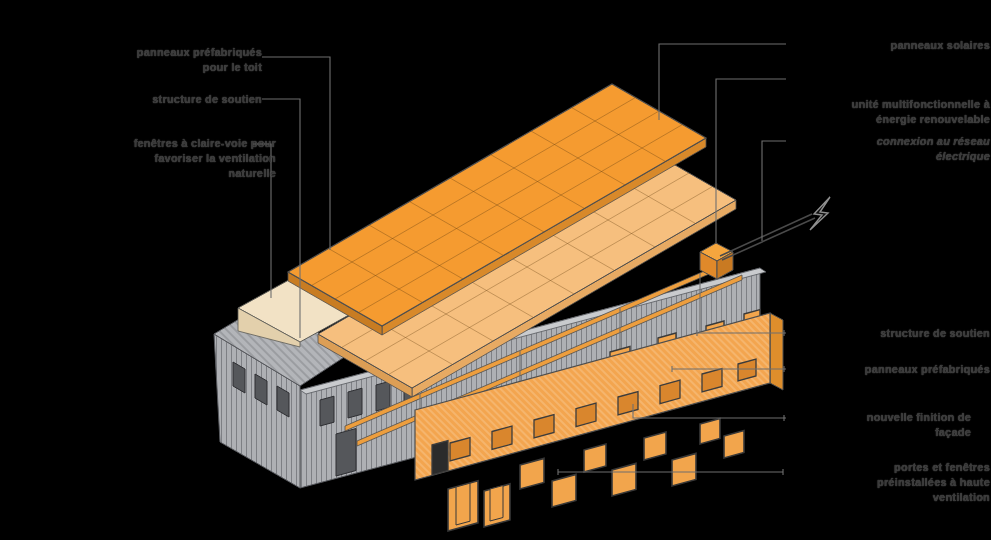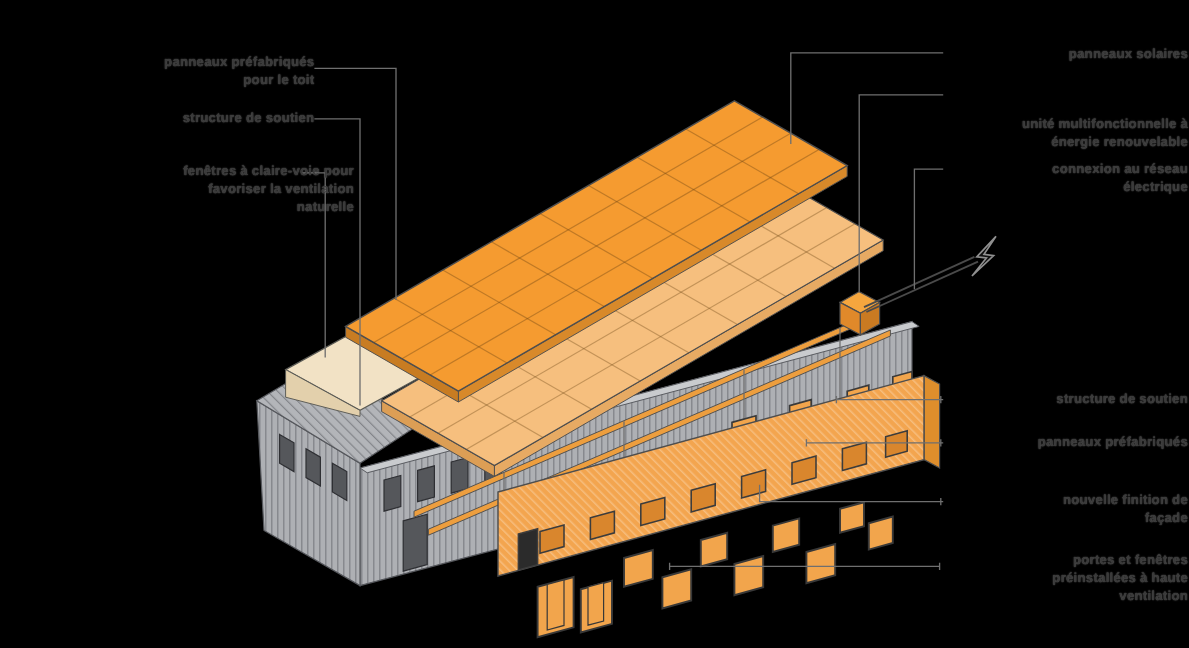--- a/index.html
+++ b/index.html
@@ -177,30 +177,30 @@
     <path d="M786,333 H697 M697,330 V336 M784,330 V336"></path>
     <path d="M786,369 H672 M672,366 V372 M784,366 V372"></path>
     <path d="M786,418 H633 V404 M784,415 V421"></path>
     <path d="M783,472 H558 M558,469 V475 M783,469 V475"></path>
   </g>
 </svg>
 
 <div class="lbl left" style="top:45px;  right:729px;">panneaux préfabriqués
 pour le toit</div>
 <div class="lbl left" style="top:92px;  right:729px;">structure de soutien</div>
-<div class="lbl left" style="top:136px; right:696px;">fenêtres à claire-voie pour
+<div class="lbl left" style="top:136px; right:715px;">fenêtres à claire-voie pour
 favoriser la ventilation
 naturelle</div>
 
 <div class="lbl right" style="top:38px;  left:790px;">panneaux solaires</div>
 <div class="lbl right" style="top:72px;  left:790px;margin-top:25px;">unité multifonctionnelle à
 énergie renouvelable</div>
-<div class="lbl right" style="top:134px; left:790px;">connexion au réseau
+<div class="lbl right" style="top:134px; left:790px;font-style:italic;">connexion au réseau
 électrique</div>
 <div class="lbl right" style="top:326px; left:790px;">structure de soutien</div>
 <div class="lbl right" style="top:362px; left:790px;">panneaux préfabriqués</div>
-<div class="lbl right" style="top:410px; left:790px;">nouvelle finition de
+<div class="lbl right" style="top:410px; left:771px;">nouvelle finition de
 façade</div>
 <div class="lbl right" style="top:460px; left:790px;">portes et fenêtres
 préinstallées à haute
 ventilation</div>
 
 </div>
 
 </body></html>

